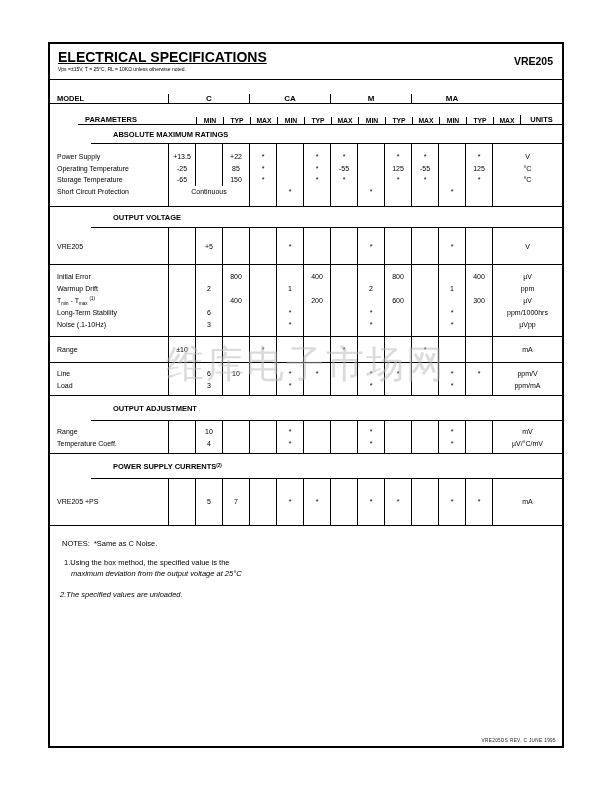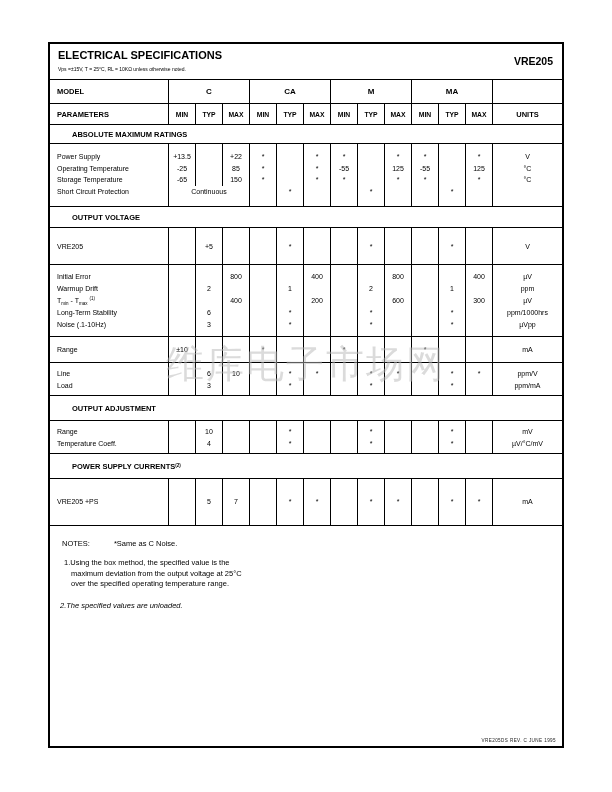--- a/index.html
+++ b/index.html
@@ -6,41 +6,41 @@
   html,body { width:612px; height:792px; }
   body { background:#fff; font-family:"Liberation Sans", sans-serif; color:#000; position:relative; overflow:hidden; }
 
   .box { position:absolute; left:48px; top:42px; width:516px; height:706px; border:2px solid #000; }
 
   .watermark { position:absolute; left:166px; top:339px; font-size:38px; letter-spacing:2px;
                color:#b9b9b9; opacity:.5; z-index:2; white-space:nowrap; pointer-events:none; }
 
   
   .titleblock { height:36px; border-bottom:1.5px solid #000; position:relative; }
-  .tb-title { position:absolute; left:8px; top:5px; font-size:11px; font-weight:bold; }
+  .tb-title { position:absolute; left:8px; top:5px; font-size:14px; font-weight:bold;text-decoration:underline; }
   .tb-sub   { position:absolute; left:8px; top:21.5px; font-size:5px; }
   .tb-part  { position:absolute; right:9px; top:11px; font-size:10.5px; font-weight:bold; }
 
   
-  .trow { display:flex; border-bottom:1.5px solid #000; }
+  .trow { display:flex; border-bottom:1.5px solid #000;align-items:flex-end; }
   .model-row { height:24px; }
-  .params-row { height:21px; }
+  .params-row { height:21px;margin-left:28px; }
   .pcol { width:118px; padding-left:7px; }
   .pcol.hcell { font-weight:bold; font-size:7.5px; display:flex; align-items:center; }
   .gcol { width:81px; border-left:1px solid #000; display:flex; align-items:center; justify-content:center;
           font-weight:bold; font-size:8px; }
   .ucol { flex:1; border-left:1px solid #000; display:flex; align-items:center; justify-content:center;
           font-weight:bold; font-size:7.5px; }
   .vcol { width:27px; border-left:1px solid #000; text-align:center; }
   .params-row .vcol { display:flex; align-items:center; justify-content:center; }
   .subcell { font-weight:bold; font-size:6.8px; }
 
   
   .sec-title { display:flex; align-items:center; padding-left:22px; font-weight:bold; font-size:7.5px;
-               border-bottom:1.5px solid #000; }
+               border-bottom:1.5px solid #000;margin-left:41px; }
   .s0h{height:19px} .s1h{height:21px} .s2h{height:24px} .s3h{height:22px}
   .s4h{height:24px} .s5h{height:25px} .s6h{height:25px}
 
   
   .sec-block { display:flex; border-bottom:1.5px solid #000; }
   .s0b{height:63px; --pt:7px;  --lh:11.5px}
   .s1b{height:37px; --pt:13px; --lh:11px}
   .s2b{height:72px; --pt:6px;  --lh:12px}
   .s3b{height:26px; --pt:7px;  --lh:11px}
   .s4b{height:33px; --pt:5px;  --lh:11.5px}
@@ -56,24 +56,24 @@
   .cgroup-top { display:flex; height:calc(var(--pt) + 3*var(--lh)); }
   .cgroup-top .vcol { flex:1; width:auto; border-left:1px solid #000; padding-top:var(--pt); text-align:center; }
   .cgroup-top .vcol:first-child { border-left:none; }
   .cspan { text-align:center; }
 
   sub { font-size:4.5px; line-height:0; }
   sup { font-size:4.5px; line-height:0; vertical-align:super; }
 
   
   .notes { position:relative; font-size:7.5px; }
-  .notes-line1 { padding:13px 0 0 12px; display:flex; gap:24px; }
+  .notes-line1 { padding:13px 0 0 12px; display:flex; gap:4px; }
   .notes-h { }
   .note1 { margin:10px 0 0 14px; line-height:10.5px; }
-  .nind { padding-left:7px; }
+  .nind { padding-left:7px;font-style:italic; }
   .note2 { margin:11px 0 0 10px;font-style:italic; }
 
   .footer { position:absolute; right:6px; bottom:3px; font-size:4.6px; letter-spacing:.4px; color:#222; }
 </style>
 </head>
 <body>
 
 <div class="watermark">维库电子市场网</div>
 
 <div class="box">
@@ -554,19 +554,18 @@
     </div>
 
   <div class="notes">
     <div class="notes-line1">
       <span class="notes-h">NOTES:</span>
       <span>*Same as C Noise.</span>
     </div>
     <div class="note1">
       <div>1.Using the box method, the specified value is the</div>
       <div class="nind">maximum deviation from the output voltage at 25°C</div>
-      <div class="nind">over the specified operating temperature range.</div>
     </div>
     <div class="note2">2.The specified values are unloaded.</div>
   </div>
 
   <div class="footer">VRE205DS  REV. C  JUNE  1995</div>
 </div>
 
 </body></html>

